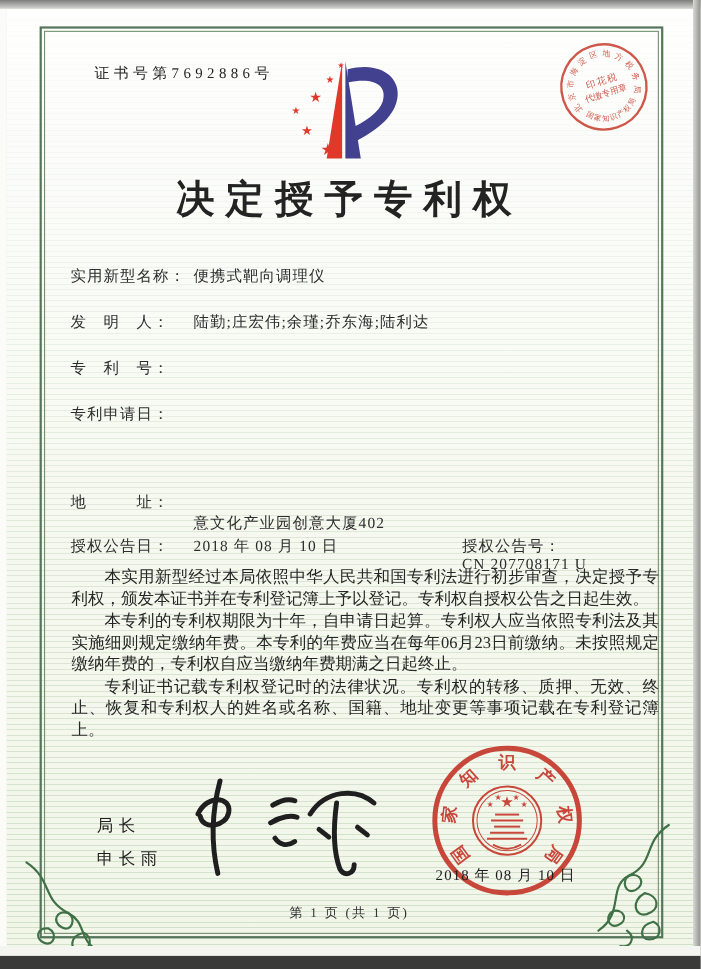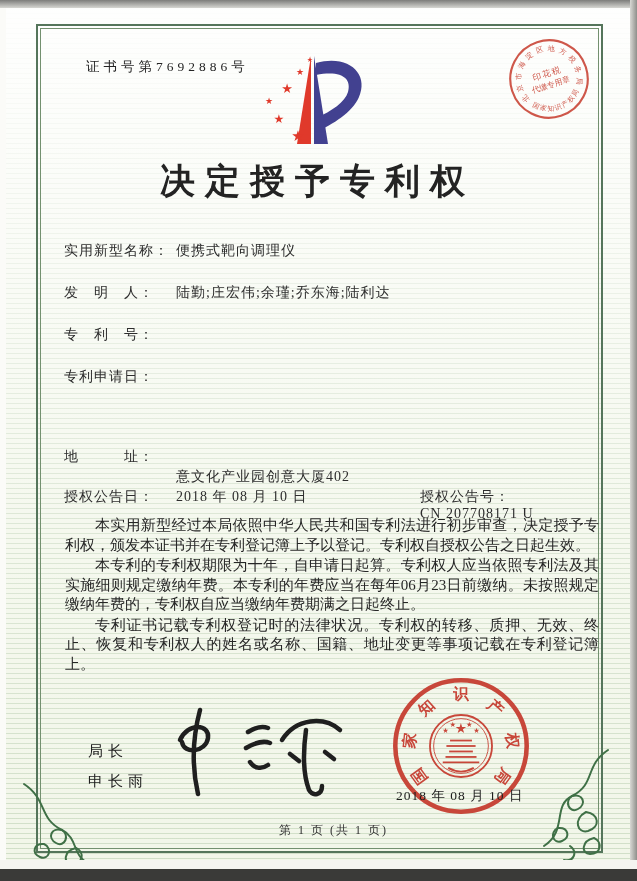--- a/index.html
+++ b/index.html
@@ -49,21 +49,21 @@
   .commissioner{position:absolute;left:82px;top:728px;font-size:15px;letter-spacing:5px;color:#202020;line-height:30px;}
   .signature{position:absolute;left:156px;top:692px;width:200px;height:104px;}
 
   .office-seal{position:absolute;left:382px;top:665px;width:146px;height:146px;opacity:.92;}
   .seal-date{position:absolute;left:390px;top:779px;font-size:13.5px;letter-spacing:1px;color:#1d1d1d;white-space:nowrap;}
 
   .ornament-br{position:absolute;left:530px;top:738px;width:78px;height:116px;}
   .ornament-bl{position:absolute;left:12px;top:770px;width:84px;height:92px;}
 
   .page-footer{position:absolute;left:30px;top:814px;width:563px;text-align:center;
-    font-size:12px;letter-spacing:2px;color:#333;padding-left:16px;}
+    font-size:12px;letter-spacing:2px;color:#333;}
 </style>
 </head>
 <body>
 
 <div class="photo">
 
   <div class="paper">
     <div class="frame"></div>
 
     <div class="cert-number">证书号第7692886号</div>

